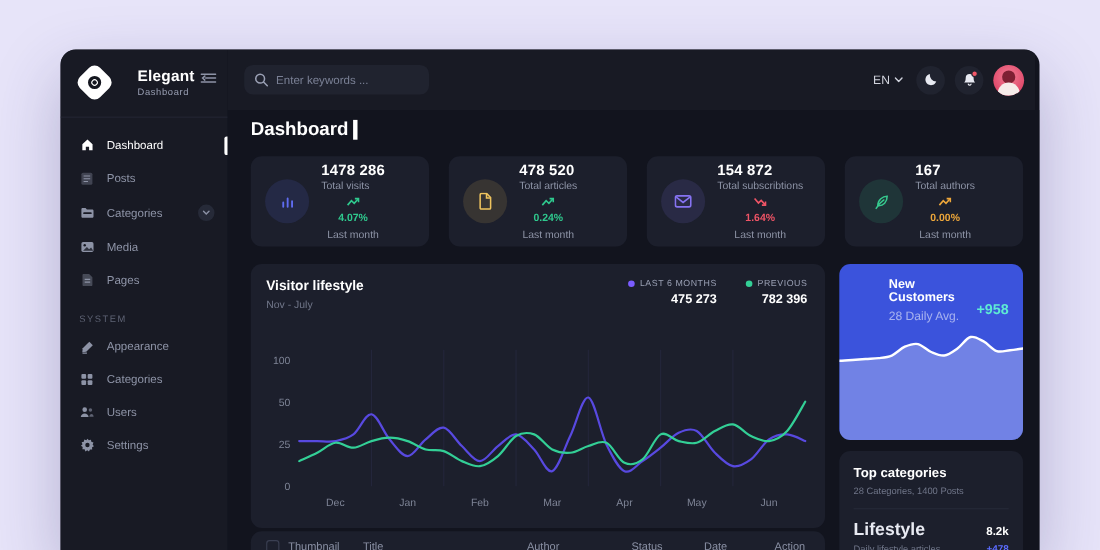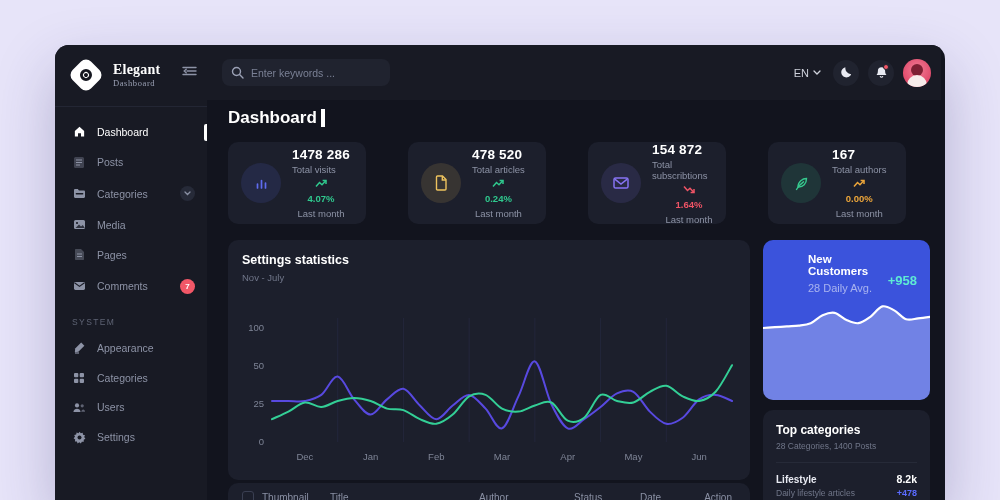--- a/index.html
+++ b/index.html
@@ -7,21 +7,21 @@
   body { font-family:"Liberation Sans","DejaVu Sans",sans-serif; background:#e7e4f9; position:relative; }
 
   .stage { position:absolute; inset:0; }
 
   .window { position:absolute; left:55px; top:45px; width:890px; height:455px;
             background:#12141e; border-radius:14px 14px 0 0; overflow:hidden;
             box-shadow:0 24px 60px rgba(50,45,110,.28); }
 
   
   .sidebar { position:absolute; left:0; top:0; width:152px; height:100%; background:#181a24; }
-  .logo-row { display:flex; align-items:center; gap:10px; padding:13px 12px 12px 14px; position:relative;font-family:Liberation Serif, serif; }
+  .logo-row { display:flex; align-items:center; gap:22px; padding:13px 12px 12px 14px; position:relative; }
   .logo-diamond { width:26px; height:26px; background:#ffffff; border-radius:7px; transform:rotate(45deg);
                   display:flex; align-items:center; justify-content:center; flex:0 0 auto; margin:4px; }
   .logo-ring { width:12px; height:12px; border-radius:50%; border:3px solid #14161f; display:flex; align-items:center; justify-content:center; }
   .logo-ring::after { content:""; width:4px; height:4px; border-radius:50%; background:#14161f; }
   .logo-title { color:#fff; font-weight:bold; font-size:14px; letter-spacing:.2px; line-height:1.1; }
   .logo-sub { color:#9aa0b4; font-size:8.5px; letter-spacing:.6px; }
   .collapse { position:absolute; right:10px; top:20px; color:#8d93a6; cursor:pointer; }
   .sb-divider { height:1px; background:#232634; margin:2px 0 10px 0; }
 
   .menu { list-style:none; }
@@ -54,21 +54,21 @@
   .avatar::after { content:""; position:absolute; left:4px; top:16px; width:20px; height:12px; border-radius:10px 10px 0 0; background:#f6ecea; }
 
   
   .content { position:absolute; left:152px; top:55px; right:0; height:400px; background:#12141e; }
   .page-title { position:absolute; left:21px; top:8px; color:#fff; font-size:17px; font-weight:bold; display:flex; align-items:center; }
   .caret { display:inline-block; width:4px; height:18px; background:#fff; margin-left:4px; }
 
   .card { background:#1c1f2c; border-radius:10px; position:absolute; }
 
   
-  .stat-card { width:138px; height:82px; top:42px; display:flex; align-items:center; padding:0 0 0 13px; gap:11px; }
+  .stat-card { width:162px; height:82px; top:42px; display:flex; align-items:center; padding:0 0 0 13px; gap:11px; }
   .stat-ic { width:40px; height:40px; border-radius:50%; display:flex; align-items:center; justify-content:center; flex:0 0 auto; }
   .stat-value { color:#fff; font-size:13.5px; font-weight:bold; letter-spacing:.2px; }
   .stat-label { color:#8d93a6; font-size:9.5px; margin:2px 0 3px; }
   .stat-delta-row { display:flex; align-items:center; gap:4px; font-size:9.5px; color:#8d93a6;flex-direction:column; }
   .delta { font-weight:bold; font-size:9.5px; }
   .trend { display:flex; align-items:center; }
 
   
   .chart-card { left:21px; top:140px; width:522px; height:240px; }
   .chart-head { display:flex; justify-content:space-between; padding:13px 16px 0 14px; }
@@ -90,21 +90,21 @@
   .nc-delta { color:#5eead4; font-size:13px; font-weight:bold;margin-top:20px; }
   #spark { position:absolute; left:0; bottom:0; width:167px; height:100px; display:block; }
 
   
   .tc-card { left:556px; top:310px; width:167px; height:150px; padding:13px 13px 0 13px; }
   .tc-title { color:#fff; font-size:12px; font-weight:bold; }
   .tc-sub { color:#707689; font-size:8.5px; margin-top:4px; }
   .tc-item { margin-top:11px; padding-top:10px; border-top:1px solid #262a38; }
   .tc-item:first-of-type { border-top:none; margin-top:6px; }
   .tc-row { display:flex; justify-content:space-between; align-items:baseline; }
-  .tc-name { color:#e8eaf2; font-size:10px; font-weight:bold; }
+  .tc-name { color:#e8eaf2; font-size:16px; font-weight:bold; }
   .tc-count { color:#fff; font-size:10.5px; font-weight:bold; }
   .tc-desc { color:#707689; font-size:8.5px; }
   .tc-delta { font-size:9px; font-weight:bold; }
 
   
   .table-card { left:21px; top:383px; width:522px; height:60px; padding:8px 18px 0 14px; }
   .t-head { display:flex; align-items:center; color:#8a90a4; font-size:10px; }
   .t-check { width:12px; height:12px; border:1px solid #3a3f52; border-radius:3px; margin-right:8px; }
   .th-thumb { width:48px; }
   .th-title { flex:1; margin-left:20px; }
@@ -182,30 +182,20 @@
           <span>Media</span>
         </li>
         <li>
           <span class="mi">
             <svg width="11" height="13" viewBox="0 0 11 13">
                 <path d="M1 2c0-.6.4-1 1-1h5l3 3v7c0 .6-.4 1-1 1H2c-.6 0-1-.4-1-1z" fill="currentColor" opacity=".4"></path>
                 <path d="M3 6h5M3 8.5h5" stroke="currentColor" stroke-width="1.1"></path>
               </svg>
           </span>
           <span>Pages</span>
-        </li>
-        <li>
-          <span class="mi">
-            <svg width="13" height="10" viewBox="0 0 13 10">
-                <rect x="1" y="1" width="11" height="8" rx="1.4" fill="currentColor"></rect>
-                <path d="M1.5 1.8 6.5 5.4 11.5 1.8" stroke="#181a24" stroke-width="1.1" fill="none"></path>
-              </svg>
-          </span>
-          <span>Comments</span>
-          <span class="badge">7</span>
         </li>
       </ul>
 
       <div class="section-label">SYSTEM</div>
 
       <ul class="menu">
         <li>
           <span class="mi">
             <svg width="13" height="13" viewBox="0 0 13 13">
                 <path d="M8.2 1.6 11.4 4.8 5.4 10.8 1.8 11.2 2.2 7.6z" fill="currentColor"></path>
@@ -374,22 +364,38 @@
               </span>
               <span class="delta" style="color: rgb(237, 166, 58);">0.00%</span>
               <span>Last month</span>
             </div>
         </div>
       </section>
 
       <section class="card chart-card">
         <div class="chart-head">
           <div>
-            <div class="chart-title">Settings statistics</div>
+            <div class="chart-title">Visitor lifestyle</div>
             <div class="chart-sub">Nov - July</div>
+          </div>
+          <div class="legend">
+            <div class="legend-item">
+              <span class="legend-top">
+                  <span class="legend-dot" style="background: rgb(122, 92, 255);"></span>
+                  <span class="legend-label">LAST 6 MONTHS</span>
+                </span>
+              <span class="legend-value">475 273</span>
+            </div>
+            <div class="legend-item">
+              <span class="legend-top">
+                  <span class="legend-dot" style="background: rgb(51, 207, 150);"></span>
+                  <span class="legend-label">PREVIOUS</span>
+                </span>
+              <span class="legend-value">782 396</span>
+            </div>
           </div>
         </div>
         <svg id="visitor-chart" width="494" height="172" viewBox="0 0 494 172">
             <line x1="95.71428571428571" x2="95.71428571428571" y1="20" y2="144" stroke="#23263b" stroke-width="1"></line>
             <line x1="161.42857142857142" x2="161.42857142857142" y1="20" y2="144" stroke="#23263b" stroke-width="1"></line>
             <line x1="227.14285714285714" x2="227.14285714285714" y1="20" y2="144" stroke="#23263b" stroke-width="1"></line>
             <line x1="292.85714285714283" x2="292.85714285714283" y1="20" y2="144" stroke="#23263b" stroke-width="1"></line>
             <line x1="358.57142857142856" x2="358.57142857142856" y1="20" y2="144" stroke="#23263b" stroke-width="1"></line>
             <line x1="424.2857142857143" x2="424.2857142857143" y1="20" y2="144" stroke="#23263b" stroke-width="1"></line>
             <text x="62.857142857142854" y="162" text-anchor="middle" fill="#7e8496" font-size="9.5" font-family="Liberation Sans, DejaVu Sans, sans-serif">Dec</text>

